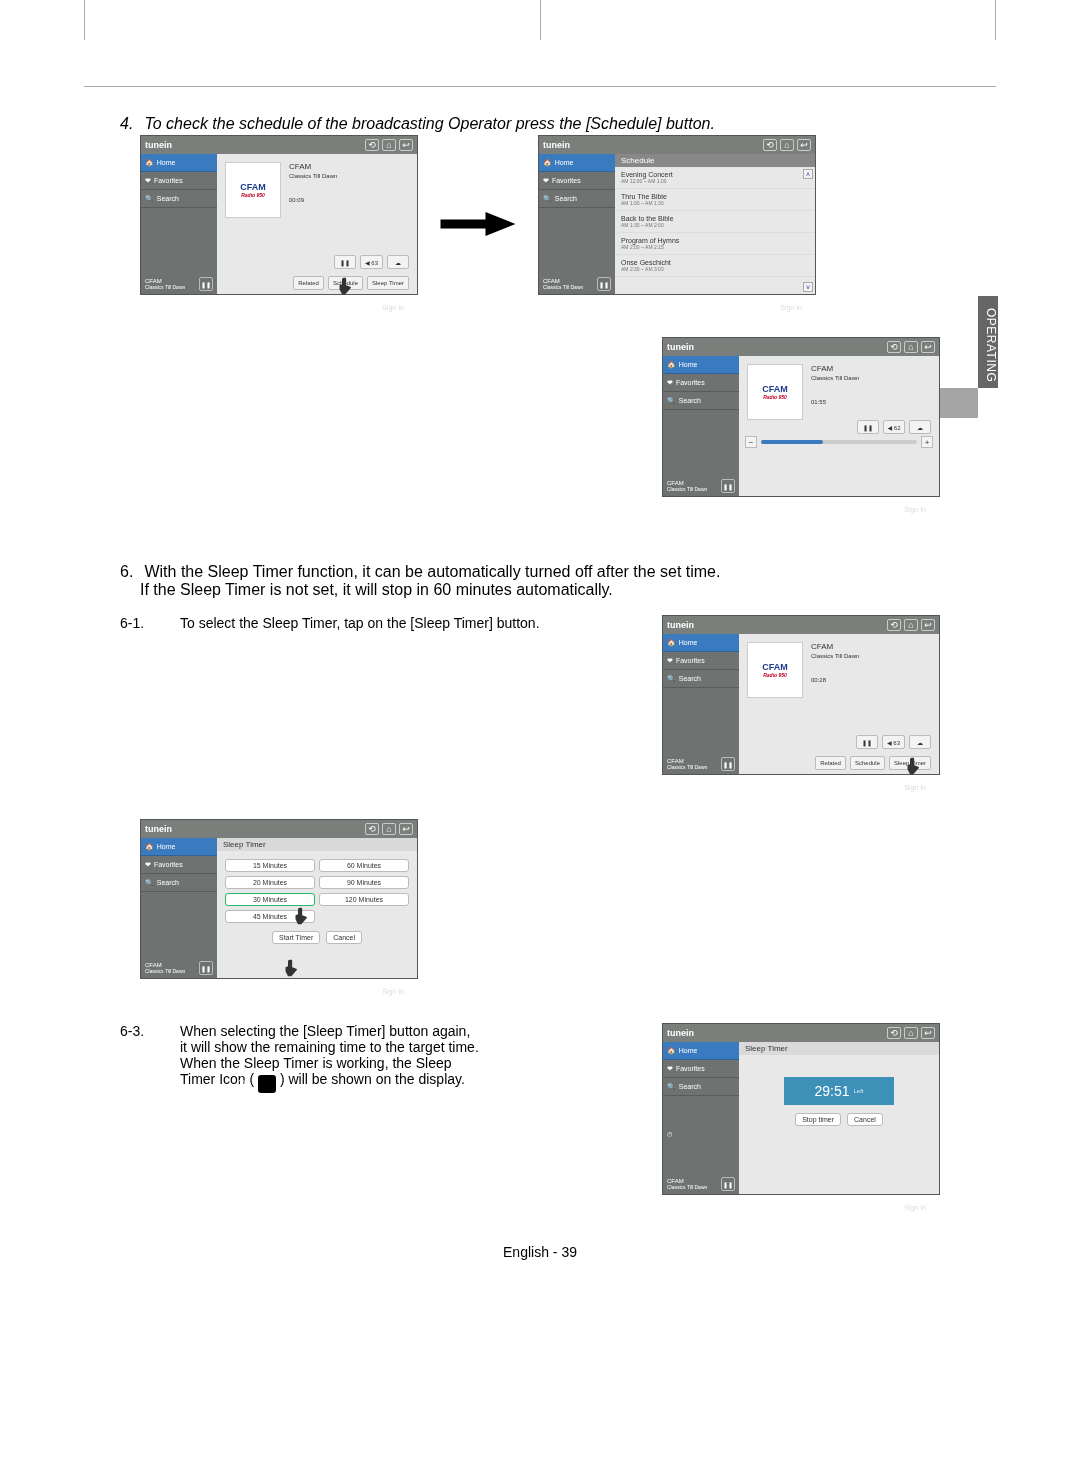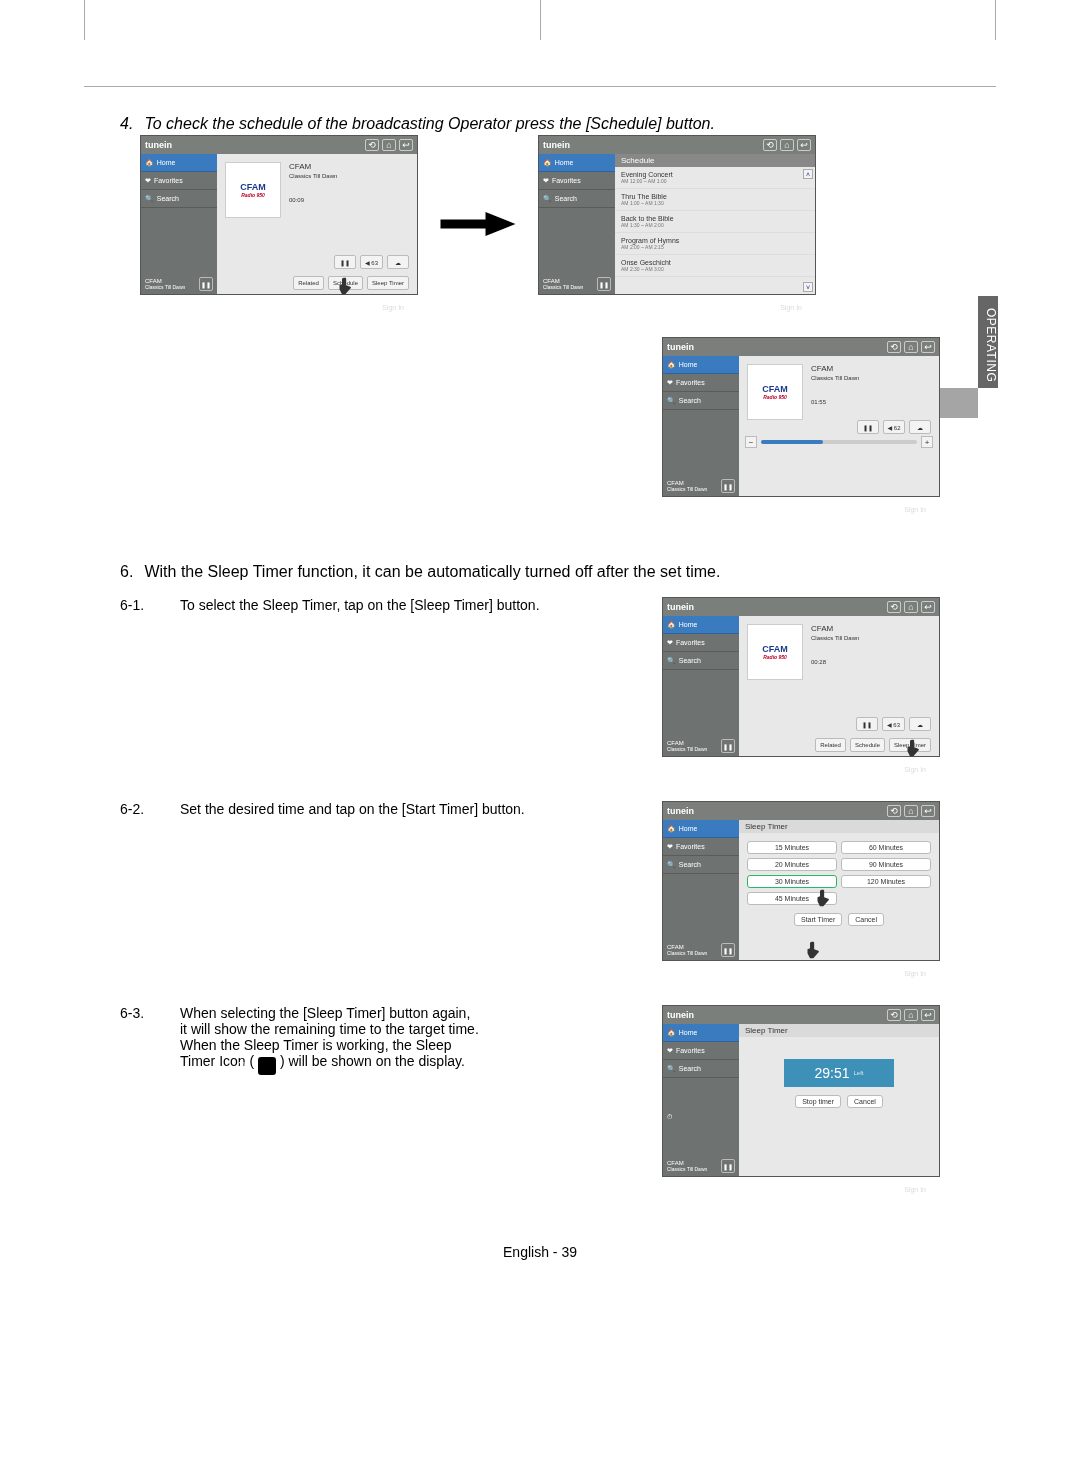--- a/index.html
+++ b/index.html
@@ -269,20 +269,21 @@
             </div>
           </div>
         </div>
         <div class="si">Sign In</div>
       </div>
     </div>
 
     <div style="margin-bottom:16px;">
       <span class="num">6.</span>
       <span>With the Sleep Timer function, it can be automatically turned off after the set time.</span><br>
+      <span style="margin-left:20px;">If the Sleep Timer is not set, it will stop in 60 minutes automatically.</span>
     </div>
 
     <div class="figrow" style="margin-left:20px; margin-bottom:26px;">
       <div class="instr-left">
         <span class="sub-label">6-1.</span><span>To select the Sleep Timer, tap on the [Sleep Timer] button.</span>
       </div>
       <div class="shot-wrap">
         <div class="shot">
           <div class="titlebar">
             <span class="brand">tunein</span>
@@ -335,23 +336,20 @@
                   </svg>
               </div>
             </div>
           </div>
         </div>
         <div class="si">Sign In</div>
       </div>
     </div>
 
     <div class="figrow" style="margin-left:20px; margin-bottom:26px;">
-      <div class="instr-left">
-        <span class="sub-label">6-2.</span><span>Set the desired time and tap on the [Start Timer] button.</span>
-      </div>
       <div class="shot-wrap">
         <div class="shot">
           <div class="titlebar">
             <span class="brand">tunein</span>
             <span class="ticons">
               <span>⟲</span>
               <span>⌂</span>
               <span>↩</span>
             </span>
           </div>

